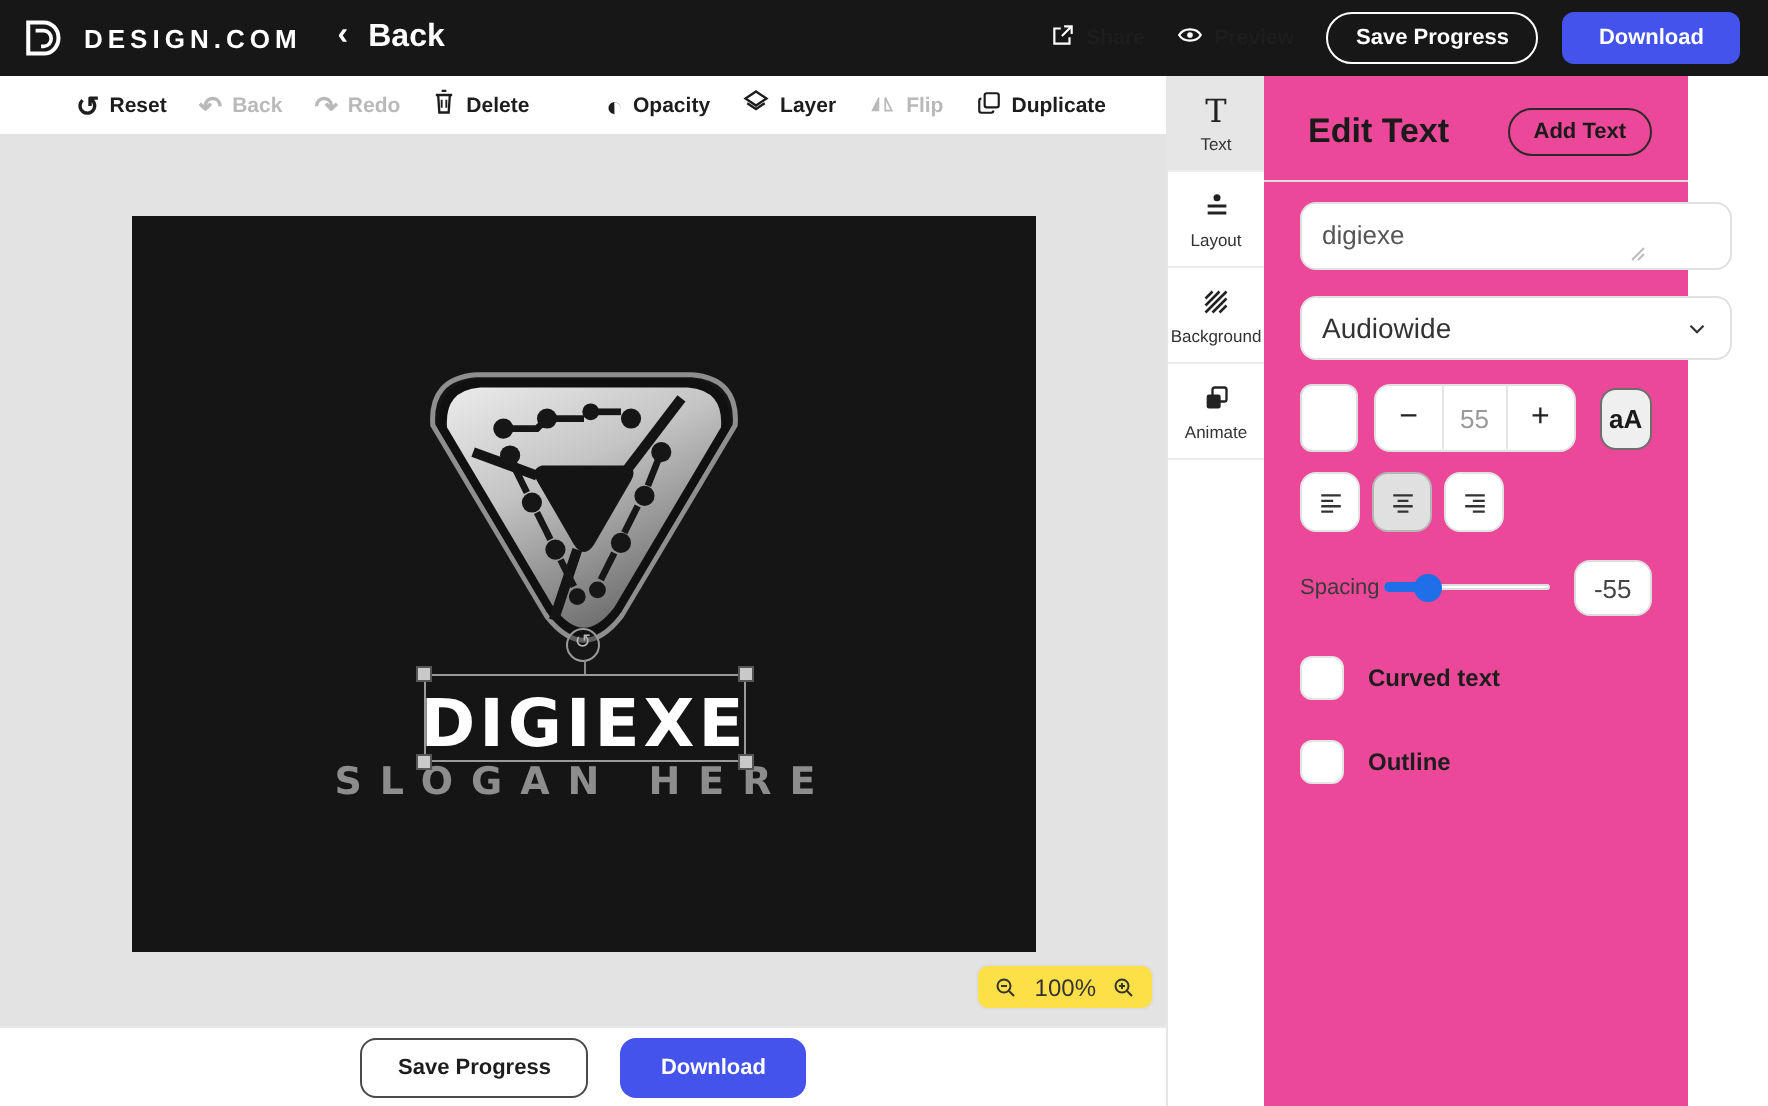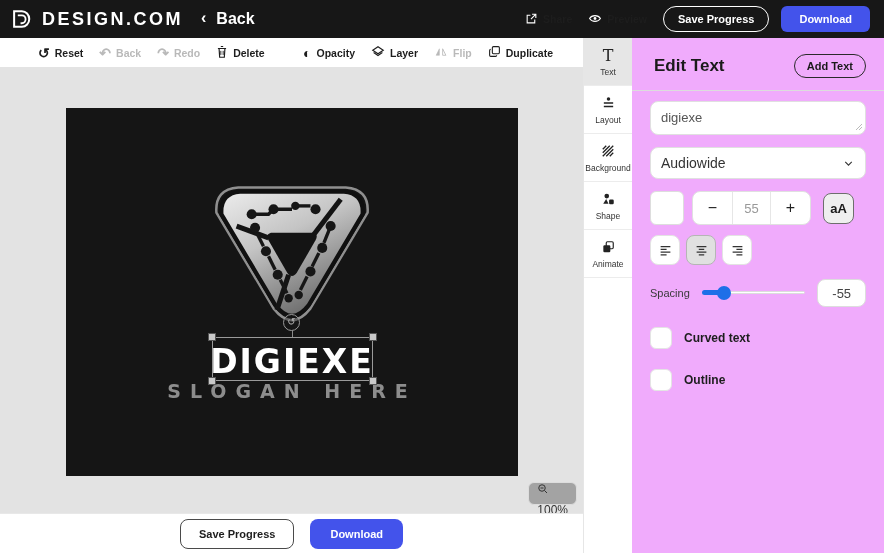--- a/index.html
+++ b/index.html
@@ -5,21 +5,21 @@
   * { margin:0; padding:0; box-sizing:border-box; }
   html,body { width:884px; height:553px; overflow:hidden; }
   body { font-family:"Liberation Sans", sans-serif; background:#fff; }
   .app { position:relative; width:884px; height:553px; background:#fff; }
 
   
   .topbar { position:absolute; left:0; top:0; width:884px; height:38px; background:#171717;
             display:flex; align-items:center; justify-content:space-between; padding:0 14px 0 10px; }
   .tb-left, .tb-right { display:flex; align-items:center; }
   .brand-logo { display:flex; align-items:center; margin-right:10px; }
-  .brand-name { color:#fff; font-weight:bold; font-size:18px; letter-spacing:2.5px; }
+  .brand-name { color:#fff; font-weight:bold; font-size:13px; letter-spacing:2.5px; }
   .back-chev { color:#fff; font-size:16px; font-weight:bold; margin:0 10px 2px 18px; cursor:pointer; }
   .back-label { color:#fff; font-size:16px; font-weight:bold; cursor:pointer; }
   .tb-action { display:flex; align-items:center; gap:6px; color:#fff; font-size:11px; font-weight:bold;
                margin-right:18px; cursor:pointer; }
   .btn-outline-light { border:1.5px solid #fff; border-radius:14px; color:#fff; background:transparent;
                font-size:11px; font-weight:bold; padding:6px 14px; margin-right:12px; cursor:pointer;
                font-family:"Liberation Sans",sans-serif; }
   .btn-blue { background:#4353EB; border:none; border-radius:6px; color:#fff; font-size:11px; font-weight:bold;
                padding:7px 18px; cursor:pointer; font-family:"Liberation Sans",sans-serif; }
 
@@ -44,23 +44,23 @@
   .word-slogan { top:272px; font-size:19px; letter-spacing:9px; color:#8d8d8d; font-weight:bold; }
   .sel-box { position:absolute; left:146px; top:229px; width:161px; height:44px;
              border:1px solid #9a9a9a; cursor:move; }
   .handle { position:absolute; width:8px; height:8px; background:#c9c9c9; border:1px solid #555; }
   .h-tl { left:-5px; top:-5px; } .h-tr { right:-5px; top:-5px; }
   .h-bl { left:-5px; bottom:-5px; } .h-br { right:-5px; bottom:-5px; }
   .rot-stem { position:absolute; left:226px; top:222px; width:1px; height:8px; background:#8a8a8a; }
   .rot-handle { position:absolute; left:217px; top:206px; width:17px; height:17px; border-radius:50%;
                 border:1.5px solid #9a9a9a; color:#b5b5b5; font-size:10px; line-height:14px;
                 text-align:center; cursor:grab; background:rgba(25,25,25,.4); }
-  .zoom-pill { position:absolute; right:6px; bottom:8px; height:23px; background:#a3a3a3;
-               border:1px solid #ddd; border-radius:6px; display:flex; 
-               gap:8px; padding:0 8px; font-size:12px; color:#333;flex-direction:column; }
+  .zoom-pill { position:absolute; right:6px; bottom:8px; height:23px; background:#fde047;
+               border:1px solid #ddd; border-radius:6px; display:flex; align-items:center;
+               gap:8px; padding:0 8px; font-size:12px; color:#333; }
   .zoom-pill .zbtn { cursor:pointer; display:flex; align-items:center; }
 
   
   .footer { position:relative; height:40px; background:#fff; border-top:1px solid #e8e8e8;
             display:flex; align-items:center; justify-content:center; gap:16px; }
   .btn-outline-dark { background:#fff; border:1.5px solid #4a4a4a; border-radius:8px; color:#1d1d1d;
             font-size:11px; font-weight:bold; padding:8px 18px; cursor:pointer;
             font-family:"Liberation Sans",sans-serif; }
   .btn-blue-lg { background:#4353EB; border:none; border-radius:8px; color:#fff; font-size:11px;
             font-weight:bold; padding:9px 20px; cursor:pointer; font-family:"Liberation Sans",sans-serif; }
@@ -69,21 +69,21 @@
   .side-tiles { position:absolute; left:583px; top:38px; width:49px; height:515px; background:#fff;
                 border-left:1px solid #e6e6e6; }
   .tile { height:48px; border-bottom:1px solid #ececec; display:flex; flex-direction:column;
           align-items:center; justify-content:center; gap:3px; cursor:pointer; background:#fff; }
   .tile.active { background:#E6E6E6; }
   .tile .t-label { font-size:8.5px; color:#333; }
   .tile .t-icon { height:18px; display:flex; align-items:center; justify-content:center;
                   font-family:"DejaVu Serif", serif; font-size:16px; color:#222; }
 
   
-  .panel { position:absolute; left:632px; top:38px; width:252px; height:515px; background:#f0abfc; }
+  .panel { position:absolute; left:632px; top:38px; width:212px; height:515px; background:#ec4899; }
   .panel-head { display:flex; align-items:center; justify-content:space-between;
                 padding:16px 18px 12px 22px; border-bottom:1px solid #dcdcdc; }
   .panel-title { font-size:17px; font-weight:bold; color:#1a1a1a; }
   .btn-addtext { background:transparent; border:1.5px solid #2a2a2a; border-radius:14px; color:#1a1a1a;
                  font-size:11px; font-weight:bold; padding:5px 12px; cursor:pointer;
                  font-family:"Liberation Sans",sans-serif; }
   .panel-body { padding:10px 18px 0 18px; }
   .text-area { width:216px; height:34px; background:#fff; border:1px solid #e0e0e0; border-radius:8px;
                font-size:13px; color:#555; padding:8px 10px; resize:none; overflow:hidden;
                font-family:"Liberation Sans",sans-serif; position:relative; }
@@ -322,30 +322,20 @@
     <div class="tile">
       <span class="t-icon">
         <svg width="14" height="14" viewBox="0 0 24 24">
             <path d="M3 9 L9 3 M3 15 L15 3 M3 21 L21 3 M9 21 L21 9 M15 21 L21 15" stroke="#222" stroke-width="2.2"></path>
           </svg>
       </span>
       <span class="t-label">Background</span>
     </div>
     <div class="tile">
       <span class="t-icon">
-        <svg width="15" height="14" viewBox="0 0 24 24">
-            <circle cx="9" cy="7" r="4" fill="#222"></circle>
-            <path d="M3 20 L8 12 L12 20 Z" fill="#222"></path>
-            <rect x="13" y="13" width="8" height="8" rx="2" fill="#222"></rect>
-          </svg>
-      </span>
-      <span class="t-label">Shape</span>
-    </div>
-    <div class="tile">
-      <span class="t-icon">
         <svg width="14" height="14" viewBox="0 0 24 24">
             <rect x="9" y="3" width="12" height="12" rx="2" fill="none" stroke="#222" stroke-width="2"></rect>
             <rect x="4" y="9" width="12" height="12" rx="2" fill="#222"></rect>
           </svg>
       </span>
       <span class="t-label">Animate</span>
     </div>
   </div>
 
   <div class="panel">

